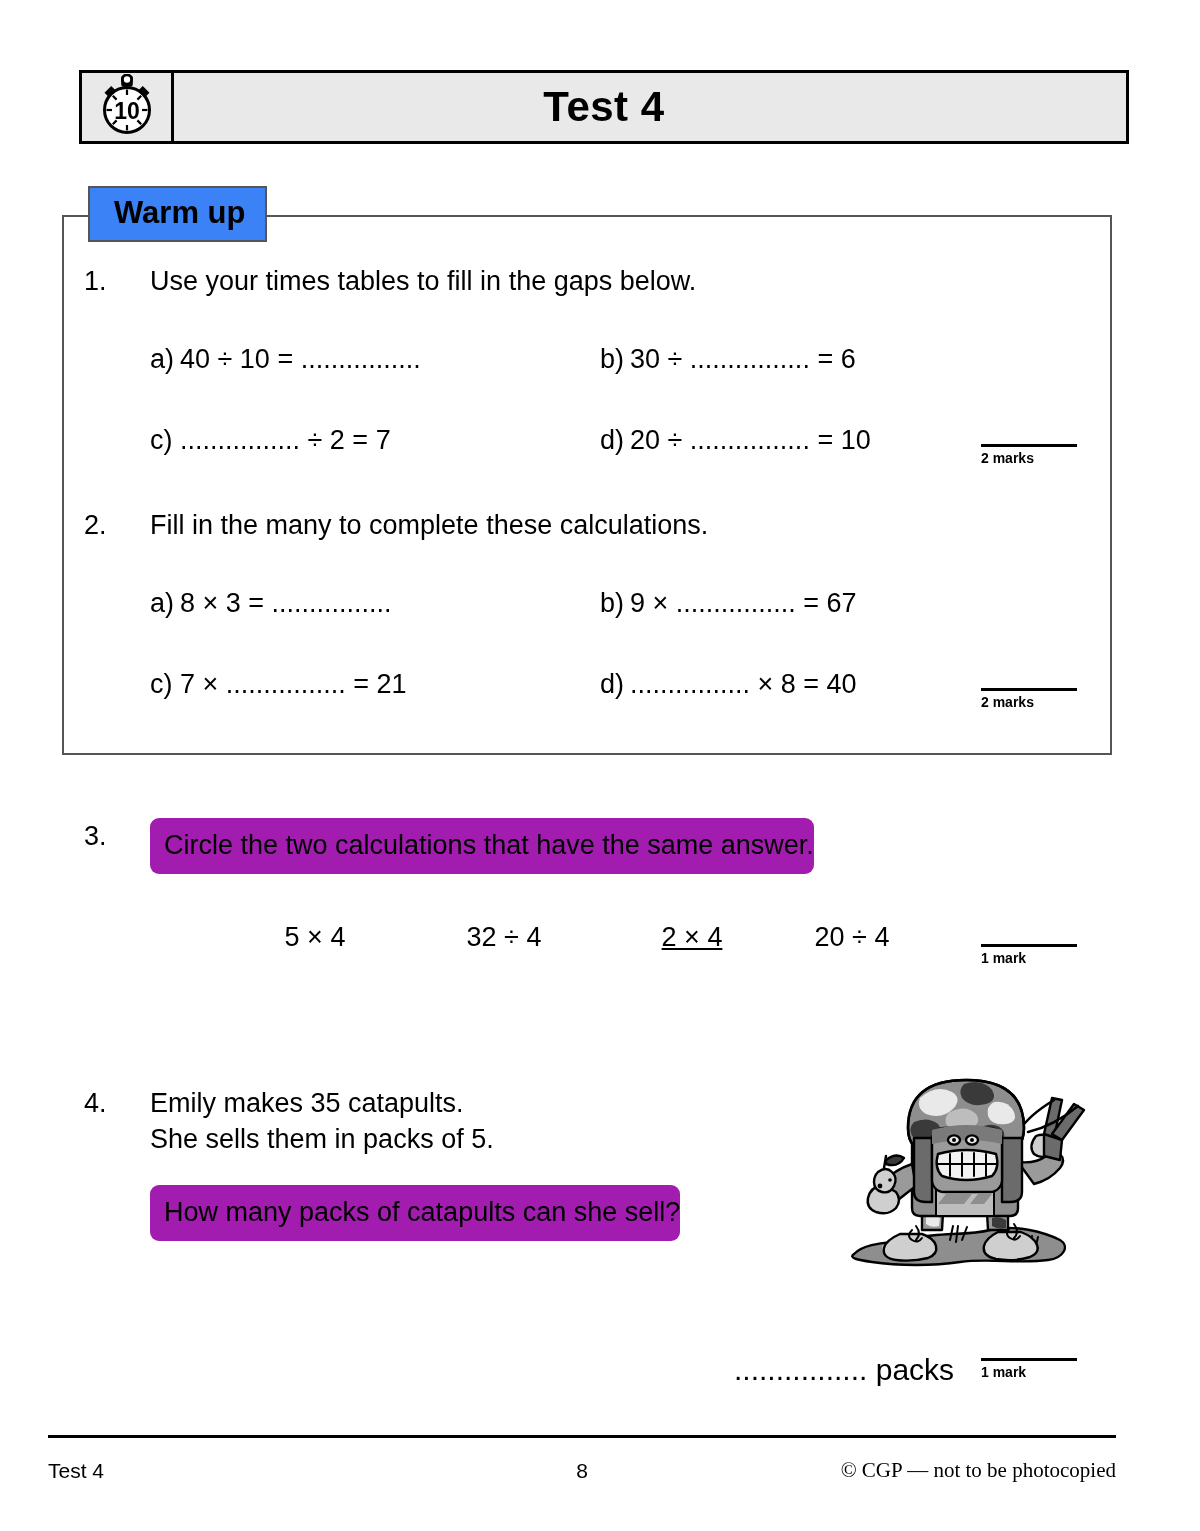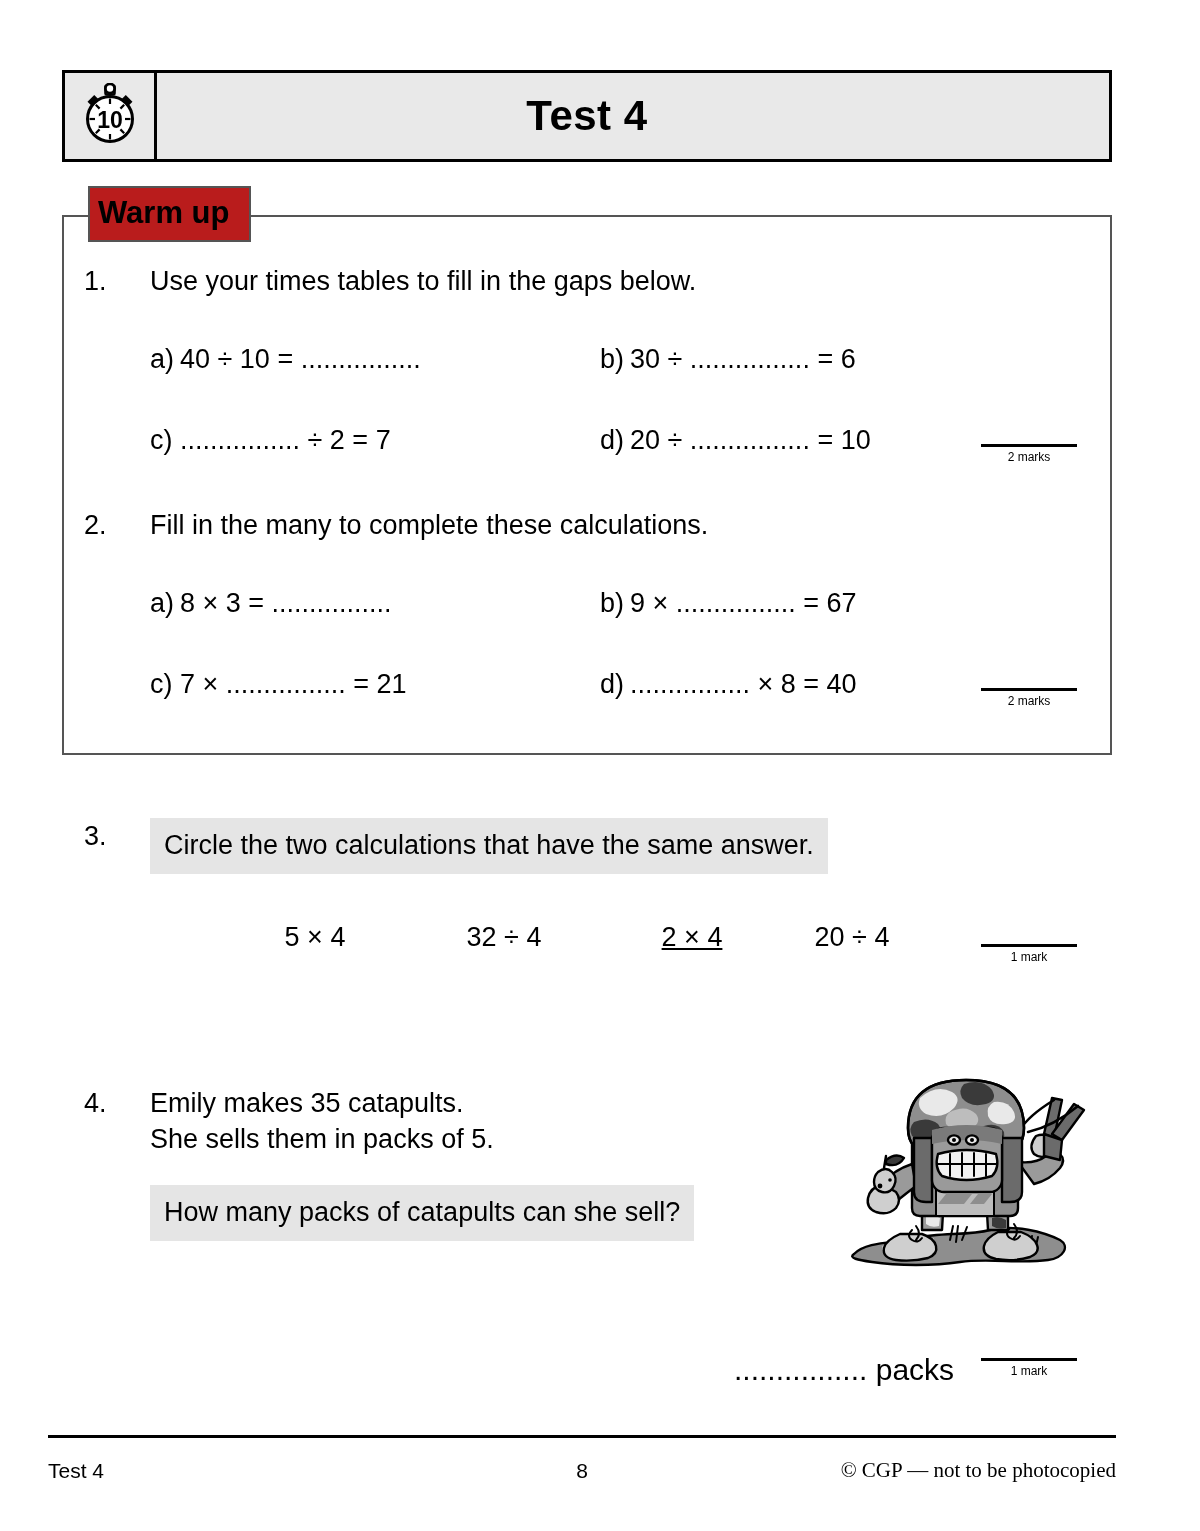--- a/index.html
+++ b/index.html
@@ -15,24 +15,24 @@
     position: relative;
     width: 1200px;
     height: 1531px;
     background: #ffffff;
     overflow: hidden;
   }
 
   
   .header-bar {
     position: absolute;
-    left: 62px;
+    left: 79px;
     top: 70px;
     width: 1050px;
-    height: 92px;
+    height: 74px;
     background: #e9e9e9;
     border: 3px solid #000;
     box-sizing: border-box;
     display: flex;
     align-items: center;
   }
   .stopwatch-cell {
     width: 92px;
     height: 100%;
     border-right: 3px solid #000;
@@ -59,24 +59,24 @@
     top: 215px;
     width: 1050px;
     height: 540px;
     border: 2px solid #555;
     box-sizing: border-box;
   }
   .warmup-tab {
     position: absolute;
     left: 88px;
     top: 186px;
-    background: #b91c1c;
+    background: #3b82f6;
     border: 2px solid #555;
     box-sizing: border-box;
-    padding: 8px 20px 10px 8px;
+    padding: 8px 20px 10px 24px;
     font-size: 31px;
     font-weight: bold;
     line-height: 1.1;
     z-index: 5;
   }
 
   
   .q {
     position: absolute;
     display: flex;
@@ -90,23 +90,24 @@
   }
   .q-body {
     flex: 1 1 auto;
   }
   .q-stem {
     font-size: 27px;
     line-height: 1.35;
     white-space: pre-line;
   }
   .q-stem.hl {
-    background: #e5e5e5;
+    background: #a21caf;
     display: inline-block;
-    padding: 9px 14px 11px 14px;
+    padding: 9px 0 11px 14px;
+    border-radius: 9px;
   }
 
   .parts-row {
     display: flex;
     font-size: 27px;
   }
   .part {
     display: flex;
   }
   .part-label {
@@ -121,24 +122,24 @@
     display: flex;
     font-size: 27px;
   }
   .calc-item {
     text-align: center;
   }
 
   
   .marks {
     position: absolute;
-    text-align: center;
-    font-size: 12px;
+    font-size: 14px;
     line-height: 1.25;
     width: 96px;
+    font-weight: bold;
   }
   .marks .rule {
     border-top: 3px solid #000;
     height: 0;
     margin-bottom: 3px;
   }
 
   
   .answer-line {
     position: absolute;

